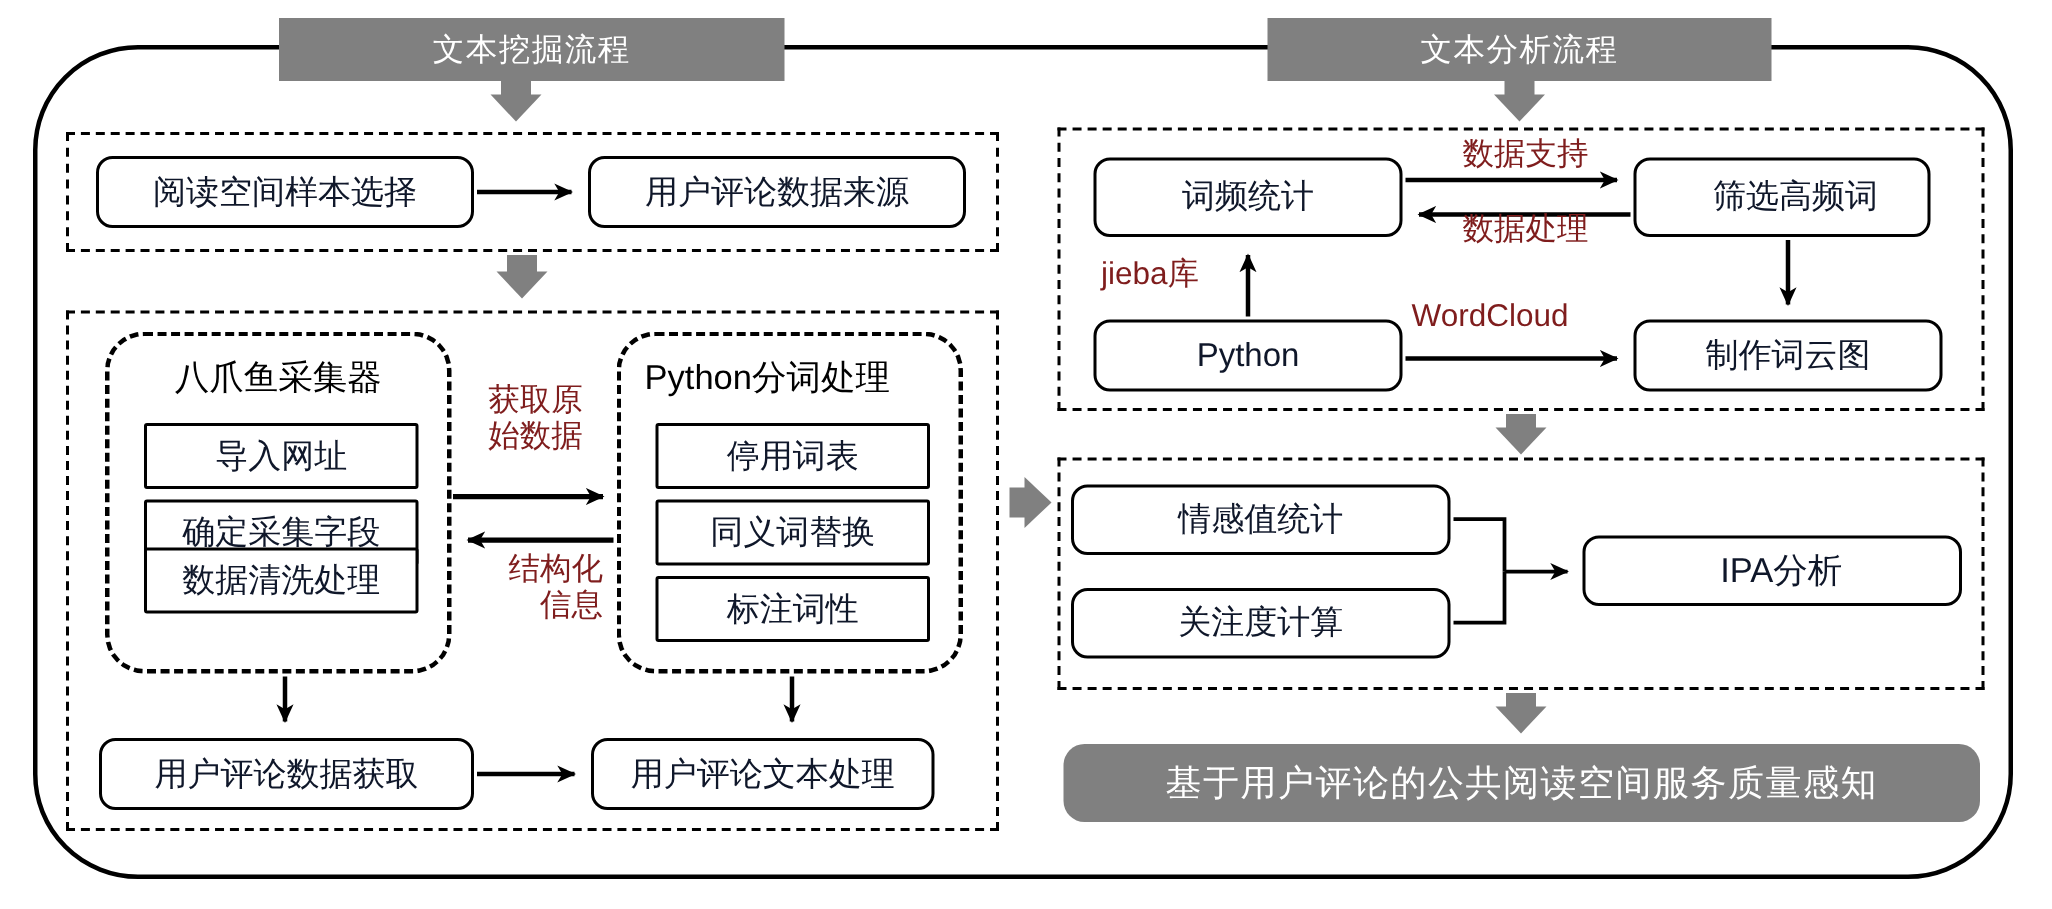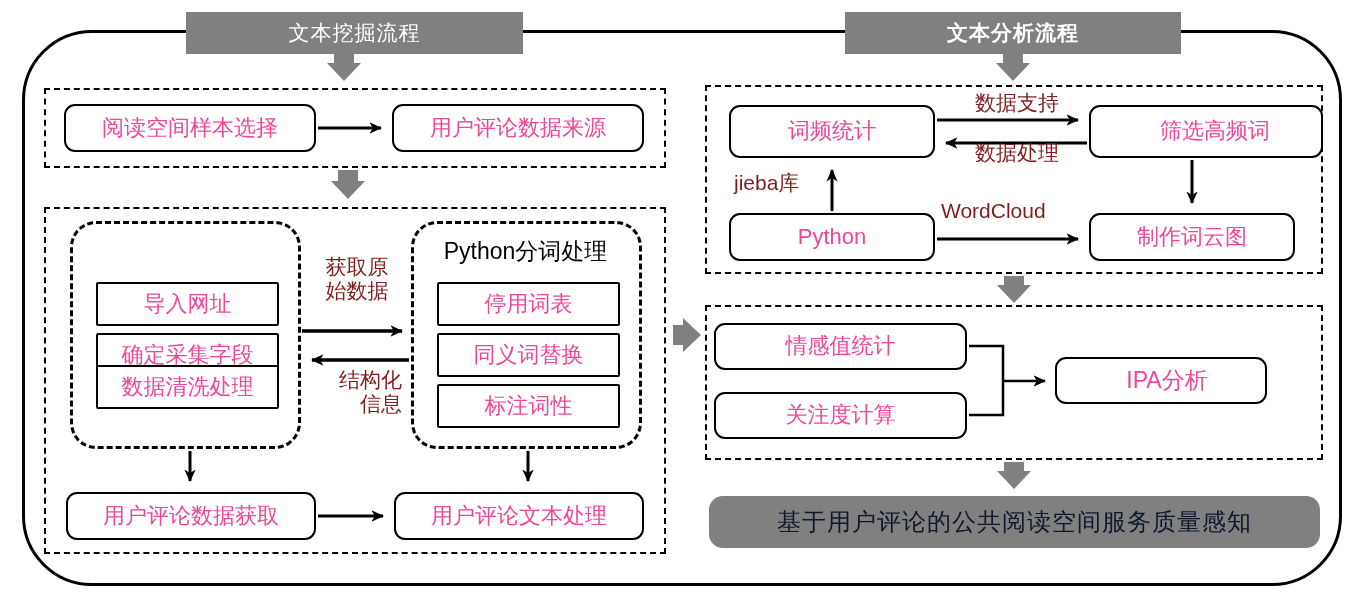--- a/index.html
+++ b/index.html
@@ -93,21 +93,21 @@
   .node {
     position: absolute;
     border: 2.5px solid #000000;
     border-radius: 11px;
     box-sizing: border-box;
     background: #ffffff;
     display: flex;
     align-items: center;
     justify-content: center;
     font-size: 22px;
-    color: #ec4899;
+    color: #0f172a;
     text-align: center;
     line-height: 1.1;
   }
   .node.sharp {
     border-radius: 2px;
     border-width: 2.5px;
   }
   .node.big {
     font-size: 23px;
   }
@@ -144,92 +144,93 @@
     background: transparent;
   }
   .edge-label.two-line {
     line-height: 1.12;
   }
 
   
   .result-banner {
     position: absolute;
     background: #808080;
-    color: #0f172a;
+    color: #ffffff;
     border-radius: 14px;
     display: flex;
     align-items: center;
     justify-content: center;
     font-size: 24px;
     letter-spacing: 1px;
     box-sizing: border-box;
   }
 </style>
 </head>
 <body>
 
 <div id="canvas">
 
   <div class="outer-frame"></div>
 
   <div class="banner" style="left:186px; top:12px; width:337px; height:42px;">文本挖掘流程</div>
 
-  <div class="banner" style="left:845px; top:12px; width:336px; height:42px;font-weight:bold;">文本分析流程</div>
+  <div class="banner" style="left:845px; top:12px; width:336px; height:42px;">文本分析流程</div>
 
   <div class="arrow-shaft-v" style="left:334px; top:54px; width:20px; height:10px;"></div>
   <div class="arrow-head-down" style="left:327px; top:63px;"></div>
 
   <div class="arrow-shaft-v" style="left:1003px; top:54px; width:20px; height:10px;"></div>
   <div class="arrow-head-down" style="left:996px; top:63px;"></div>
 
   <div class="dashed-sec" style="left:44px; top:88px; width:622px; height:80px;"></div>
 
   <div class="node" style="left:64px; top:104px; width:252px; height:48px;">阅读空间样本选择</div>
 
   <div class="node" style="left:392px; top:104px; width:252px; height:48px;">用户评论数据来源</div>
 
   <div class="arrow-shaft-v" style="left:338px; top:170px; width:20px; height:12px;"></div>
   <div class="arrow-head-down" style="left:331px; top:181px;"></div>
 
   <div class="dashed-sec" style="left:44px; top:207px; width:622px; height:347px;"></div>
 
   <div class="dashed-round" style="left:70px; top:221px; width:231px; height:228px;"></div>
+  <div class="group-title" style="left:70px; top:236px; width:231px;">八爪鱼采集器</div>
 
   <div class="node sharp" style="left:96px; top:282px; width:183px; height:44px;">导入网址</div>
   <div class="node sharp" style="left:96px; top:333px; width:183px; height:44px;">确定采集字段</div>
   <div class="node sharp" style="left:96px; top:365px; width:183px; height:44px;">数据清洗处理</div>
 
   <div class="dashed-round" style="left:411px; top:221px; width:231px; height:228px;"></div>
-  <div class="group-title" style="left:410px; top:236px; width:231px;">Python分词处理</div>
+  <div class="group-title" style="left:396px; top:236px; width:231px;">Python分词处理</div>
 
   <div class="node sharp" style="left:437px; top:333px; width:183px; height:44px;">同义词替换</div>
   <div class="node sharp" style="left:437px; top:282px; width:183px; height:44px;">停用词表</div>
   <div class="node sharp" style="left:437px; top:384px; width:183px; height:44px;">标注词性</div>
 
   <div class="edge-label two-line" style="left:312px; top:255px; width:90px;">
     <div>获取原</div>
     <div>始数据</div>
   </div>
 
   <div class="edge-label two-line" style="left:312px; top:368px; width:90px;text-align:right;">
     <div>结构化</div>
     <div>信息</div>
   </div>
 
   <div class="node" style="left:66px; top:492px; width:250px; height:48px;">用户评论数据获取</div>
-  <div class="node" style="left:394px; top:492px; width:250px; height:48px;">用户评论文本处理</div>
+  <div class="node" style="left:394px; top:492px; width:229px; height:48px;">用户评论文本处理</div>
 
   <div class="arrow-shaft-h" style="left:673px; top:325px; width:11px; height:20px;"></div>
   <div class="arrow-head-right" style="left:683px; top:318px;"></div>
 
   <div class="dashed-sec" style="left:705px; top:85px; width:618px; height:189px;"></div>
 
   <div class="node" style="left:729px; top:105px; width:206px; height:53px;font-family:Liberation Serif, serif;">词频统计</div>
 
-  <div class="node" style="left:1089px; top:105px; width:234px; height:53px;padding-left:18px;">筛选高频词</div>
+  <div class="node" style="left:1089px; top:105px; width:198px; height:53px;padding-left:18px;">筛选高频词</div>
 
   <div class="node" style="left:729px; top:213px; width:206px; height:48px;">Python</div>
 
   <div class="node" style="left:1089px; top:213px; width:206px; height:48px;">制作词云图</div>
 
   <div class="edge-label" style="left:957px; top:92px; width:120px;">数据支持</div>
 
   <div class="edge-label" style="left:957px; top:142px; width:120px;">数据处理</div>
 
   <div class="edge-label" style="left:734px; top:172px; width:90px; text-align:left;">jieba库</div>
@@ -238,21 +239,21 @@
 
   <div class="arrow-shaft-v" style="left:1004px; top:276px; width:20px; height:10px;"></div>
   <div class="arrow-head-down" style="left:997px; top:285px;"></div>
 
   <div class="dashed-sec" style="left:705px; top:305px; width:618px; height:155px;"></div>
 
   <div class="node" style="left:714px; top:323px; width:253px; height:47px;">情感值统计</div>
 
   <div class="node" style="left:714px; top:392px; width:253px; height:47px;">关注度计算</div>
 
-  <div class="node big" style="left:1055px; top:357px; width:212px; height:47px;padding-left:12px;">IPA分析</div>
+  <div class="node big" style="left:1055px; top:357px; width:253px; height:47px;padding-left:12px;">IPA分析</div>
 
   <div class="arrow-shaft-v" style="left:1004px; top:462px; width:20px; height:10px;"></div>
   <div class="arrow-head-down" style="left:997px; top:471px;"></div>
 
   <div class="result-banner" style="left:709px; top:496px; width:611px; height:52px;">基于用户评论的公共阅读空间服务质量感知</div>
 
   <svg class="conn" viewBox="0 0 1368 606" xmlns="http://www.w3.org/2000/svg">
     <defs>
       <marker id="ah" markerWidth="11" markerHeight="11" refX="9.5" refY="5.5" orient="auto" markerUnits="userSpaceOnUse">
         <path d="M0,0.7 L10.5,5.5 L0,10.3 L3,5.5 Z" fill="#000000"></path>

